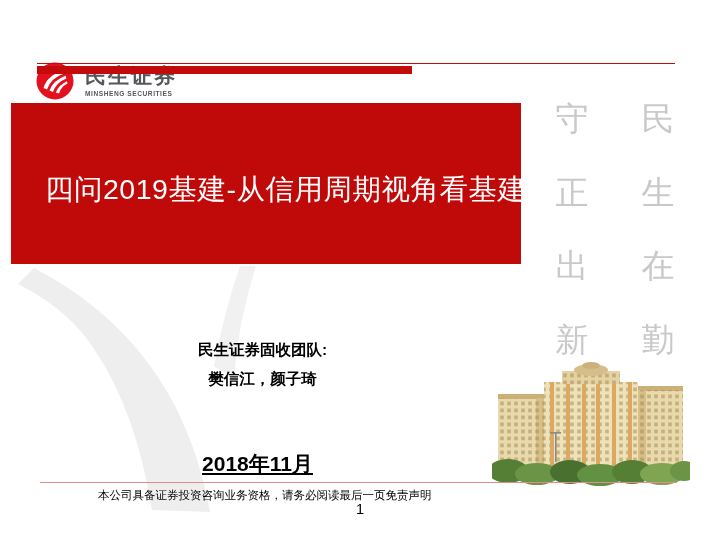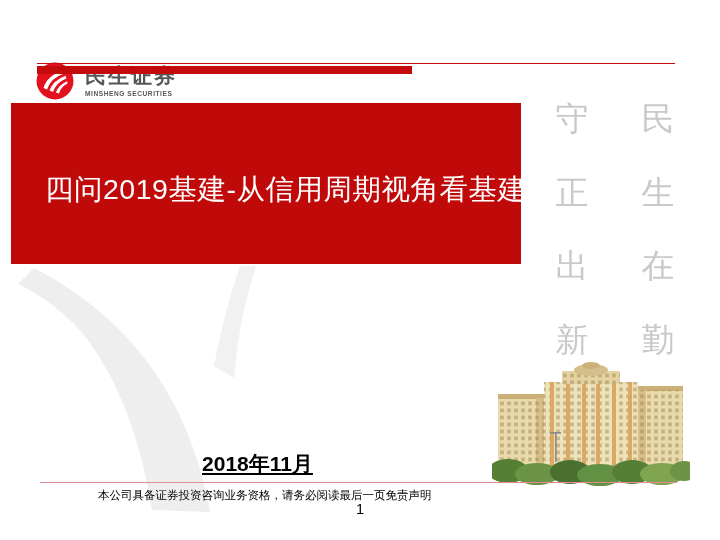--- a/index.html
+++ b/index.html
@@ -207,20 +207,24 @@
     <span>出</span>
     <span>新</span>
   </div>
   <div class="wm-col wm-col-right">
     <span>民</span>
     <span>生</span>
     <span>在</span>
     <span>勤</span>
   </div>
 
+  <div class="team">
+    <div>民生证券固收团队:</div>
+    <div>樊信江，颜子琦</div>
+  </div>
 
   <div class="date">2018年11月</div>
 
   <svg class="building" viewBox="0 0 198 128" aria-hidden="true">
     <defs>
       <pattern id="win" width="7" height="7" patternUnits="userSpaceOnUse">
         <rect x="1.2" y="1.5" width="3.6" height="3.8" fill="#9a8758" opacity="0.5"></rect>
       </pattern>
     </defs>
 

